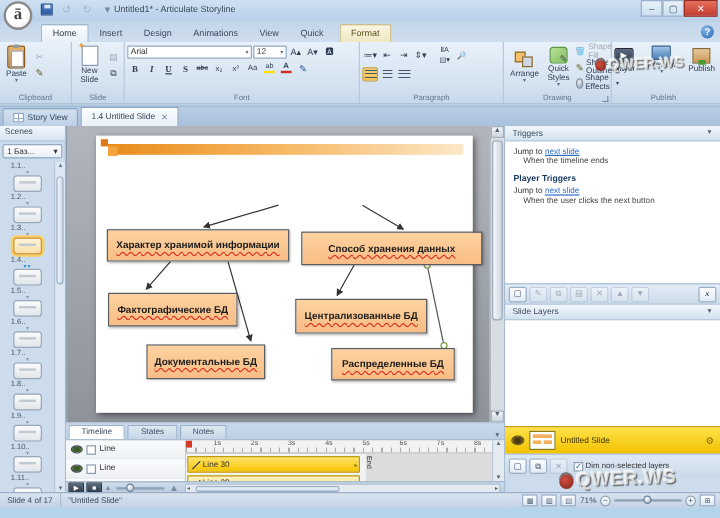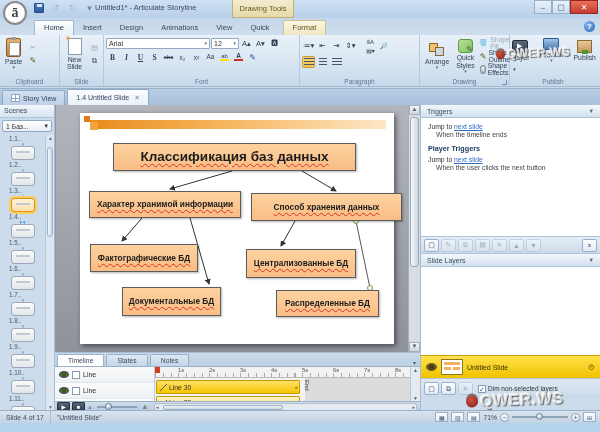--- a/index.html
+++ b/index.html
@@ -246,21 +246,20 @@
           <span>↺</span>
         </div>
       <div class="qbtn dim">
           <span>↻</span>
         </div>
       <div class="qbtn">
           <span>▾</span>
         </div>
     </div>
     <div class="titletext">Untitled1* - Articulate Storyline</div>
-    <div class="ctxhdr">Drawing Tools</div>
     <div class="winbtns">
       <div class="winbtn">–</div>
       <div class="winbtn">▢</div>
       <div class="winbtn close">✕</div>
     </div>
   </div>
   <div class="applogo">ā</div>
 
   <div class="tabrow" id="ribbon-tabs">
       <div class="rtab active">Home</div>
@@ -551,23 +550,20 @@
         <line x1="152" y1="58" x2="90" y2="76" stroke="#333" stroke-width="1" marker-end="url(#ah)"></line>
         <line x1="222" y1="58" x2="256" y2="78" stroke="#333" stroke-width="1" marker-end="url(#ah)"></line>
         <line x1="62" y1="105" x2="42" y2="128" stroke="#333" stroke-width="1" marker-end="url(#ah)"></line>
         <line x1="110" y1="105" x2="129" y2="171" stroke="#333" stroke-width="1" marker-end="url(#ah)"></line>
         <line x1="215" y1="108" x2="201" y2="133" stroke="#333" stroke-width="1" marker-end="url(#ah)"></line>
         <line x1="276" y1="108" x2="290" y2="175" stroke="#555" stroke-width="1"></line>
         <circle cx="276" cy="108" r="2.5" fill="#fff" stroke="#7a9a40" stroke-width="1"></circle>
         <circle cx="290" cy="175" r="2.5" fill="#fff" stroke="#7a9a40" stroke-width="1"></circle>
       </svg>
 
-      <div class="sbox" style="left:33px;top:30px;width:243px;height:28px;font-size:13.5px;font-weight:bold">
-          <span>Классификация баз данных</span>
-        </div>
       <div class="sbox" style="left:9px;top:78px;width:152px;height:27px;font-size:8.3px;font-weight:600">
           <span>Характер хранимой информации</span>
         </div>
       <div class="sbox" style="left:171px;top:80px;width:151px;height:28px;font-size:8.3px;font-weight:600">
           <span>Способ хранения данных</span>
         </div>
       <div class="sbox" style="left:166px;top:136px;width:110px;height:29px;font-size:8.3px;font-weight:600">
           <span>Централизованные БД</span>
         </div>
       <div class="sbox" style="left:10px;top:131px;width:108px;height:28px;font-size:8.3px;font-weight:600">

